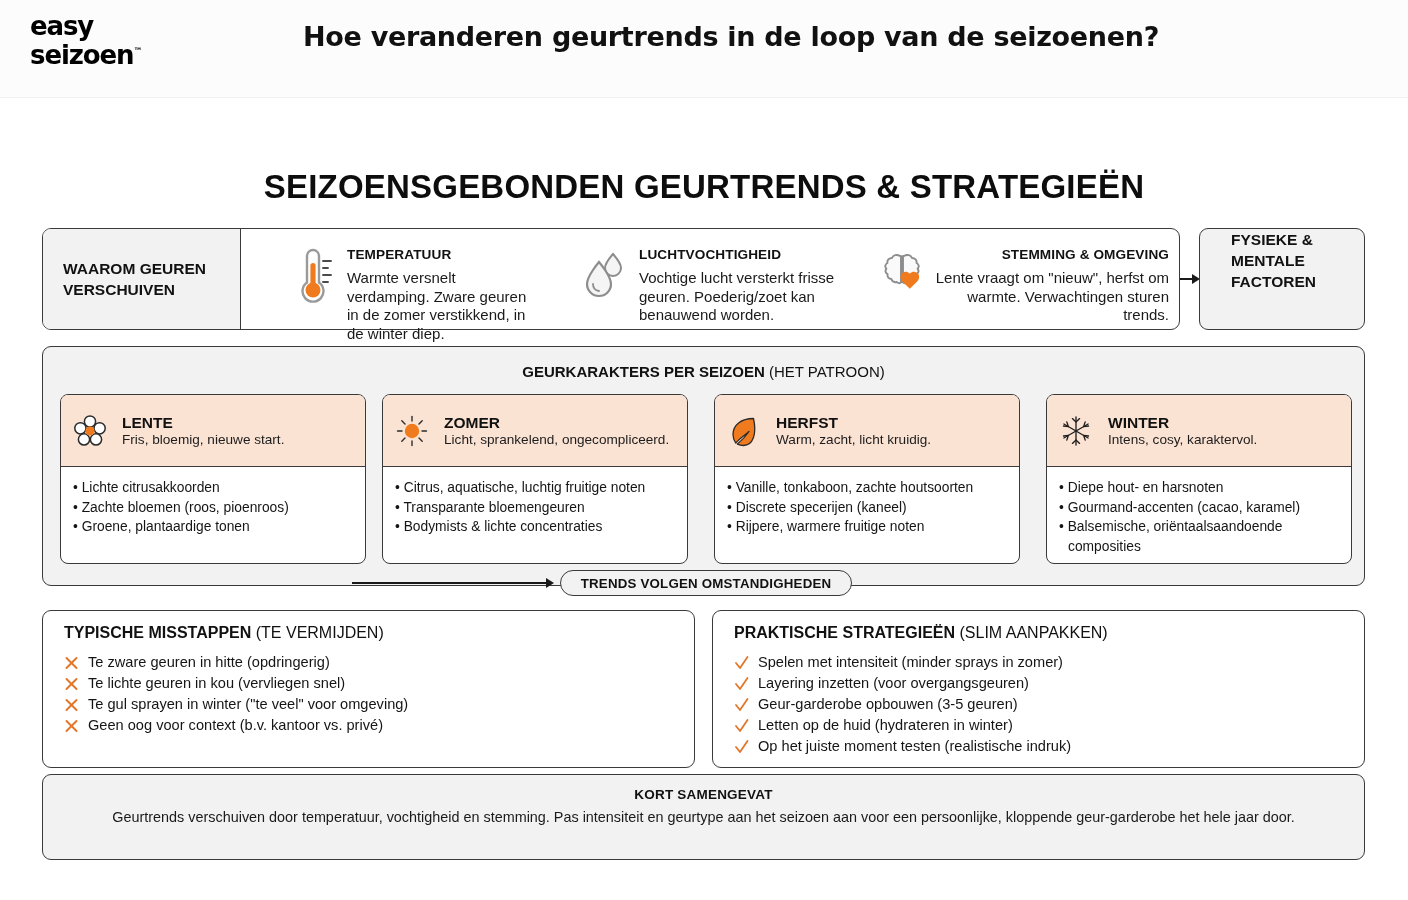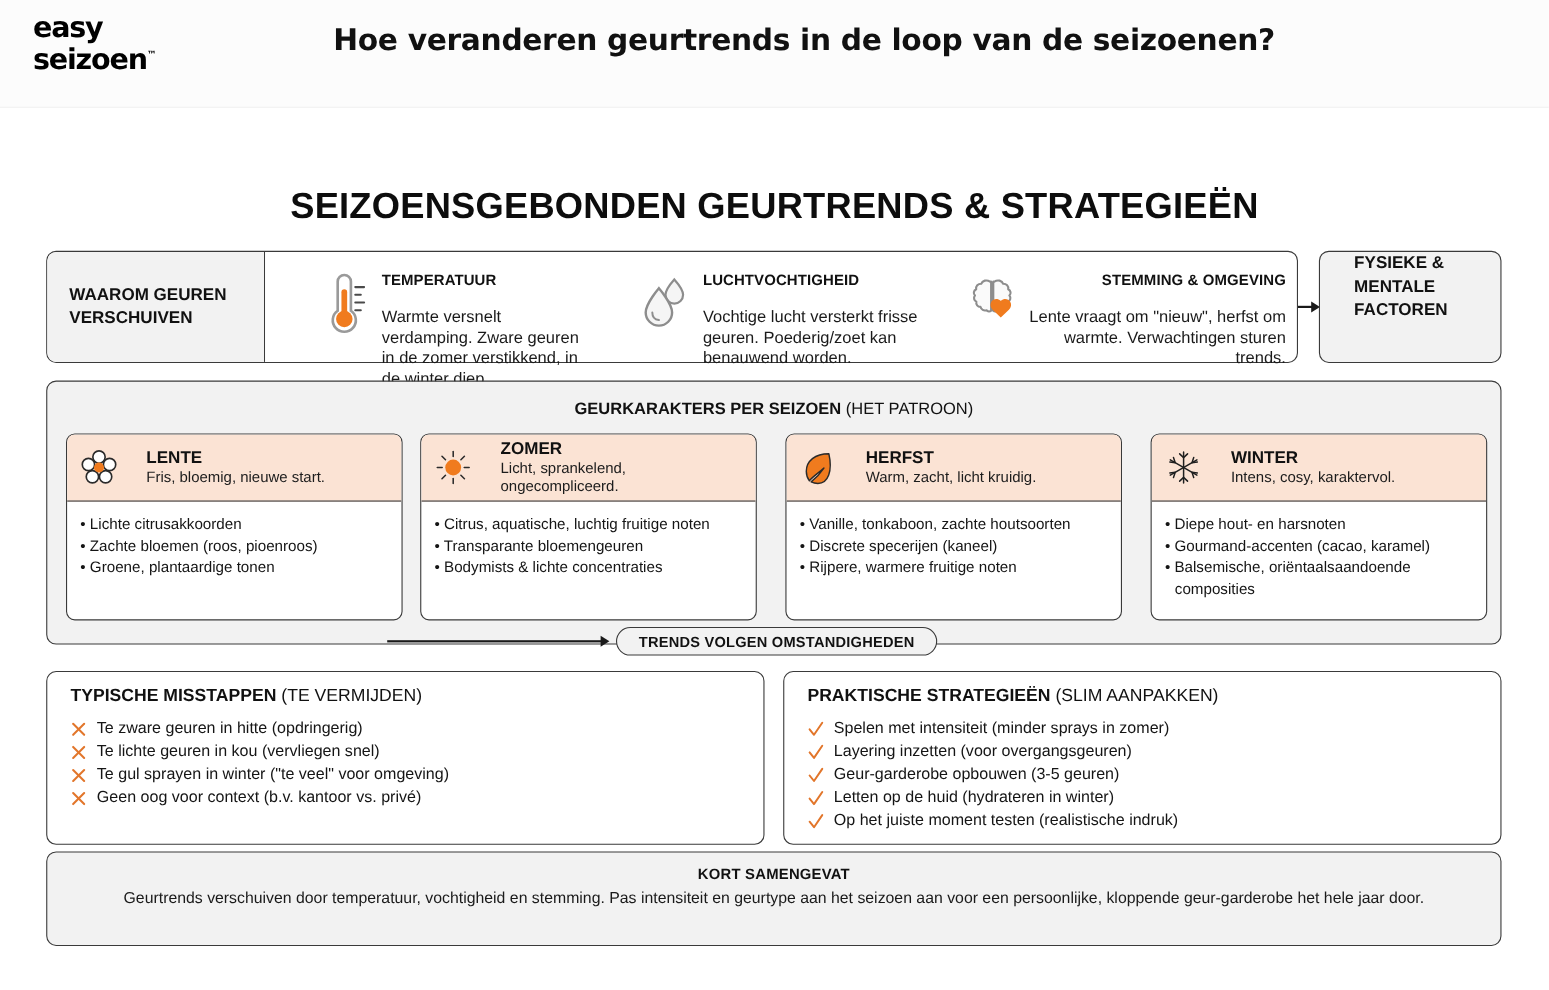--- a/index.html
+++ b/index.html
@@ -63,21 +63,21 @@
     font-weight: 700; font-size: 15.5px; line-height: 21px; color: #111;
   }
   .factor {
     position: absolute; top: 17px;
     display: flex; align-items: flex-start; gap: 10px;
   }
   .factor .ficon { flex: 0 0 auto; width: 46px; height: 62px; position: relative; }
   .factor .ftext { padding-top: 1px; }
   .factor .fttl {
     font-weight: 700; font-size: 13.6px; color: #111;
-    letter-spacing: 0.1px; margin-bottom: 18px;
+    letter-spacing: 0.1px; margin-bottom: 7px;
   }
   .factor .fbody { font-size: 15px; line-height: 18.5px; color: #1a1a1a; }
   .f-temp { left: 248px; width: 250px; }
   .f-hum  { left: 540px; width: 260px; }
   .f-mood { left: 836px; width: 290px; text-align: right; }
 
   
   .arrow-h {
     position: absolute; height: 1.6px; background: #1a1a1a;
   }
@@ -105,23 +105,23 @@
   }
   .seasons-head b { font-weight: 700; }
   .seasons-head span { font-weight: 400; }
   .scard {
     position: absolute; top: 47px; width: 306px; height: 170px;
     border: 1.4px solid #3a3a3a; border-radius: 8px;
     background: #ffffff; overflow: hidden;
   }
   .scard:nth-of-type(1) { left: 17px; }
   .scard-head {
-    height: 61px; background: #fbe3d4;
+    height: 72px; background: #fbe3d4;
     border-bottom: 1.4px solid #3a3a3a;
-    display: flex; align-items: center; gap: 26px; padding: 0 12px;
+    display: flex; align-items: center; gap: 15px; padding: 0 12px;
   }
   .scard-head .sicon { flex: 0 0 auto; width: 34px; height: 34px; }
   .scard-ttl { font-weight: 700; font-size: 15.5px; color: #111; line-height: 17px; }
   .scard-sub { font-size: 13.6px; color: #1c1c1c; line-height: 16px; margin-top: 1px; }
   .scard-body { padding: 11px 11px 0 12px; }
   .scard-body li {
     list-style: none; font-size: 13.8px; line-height: 19.6px; color: #151515;
     text-indent: -9px; padding-left: 9px;
   }
   .scard-body li::before { content: "• "; }

